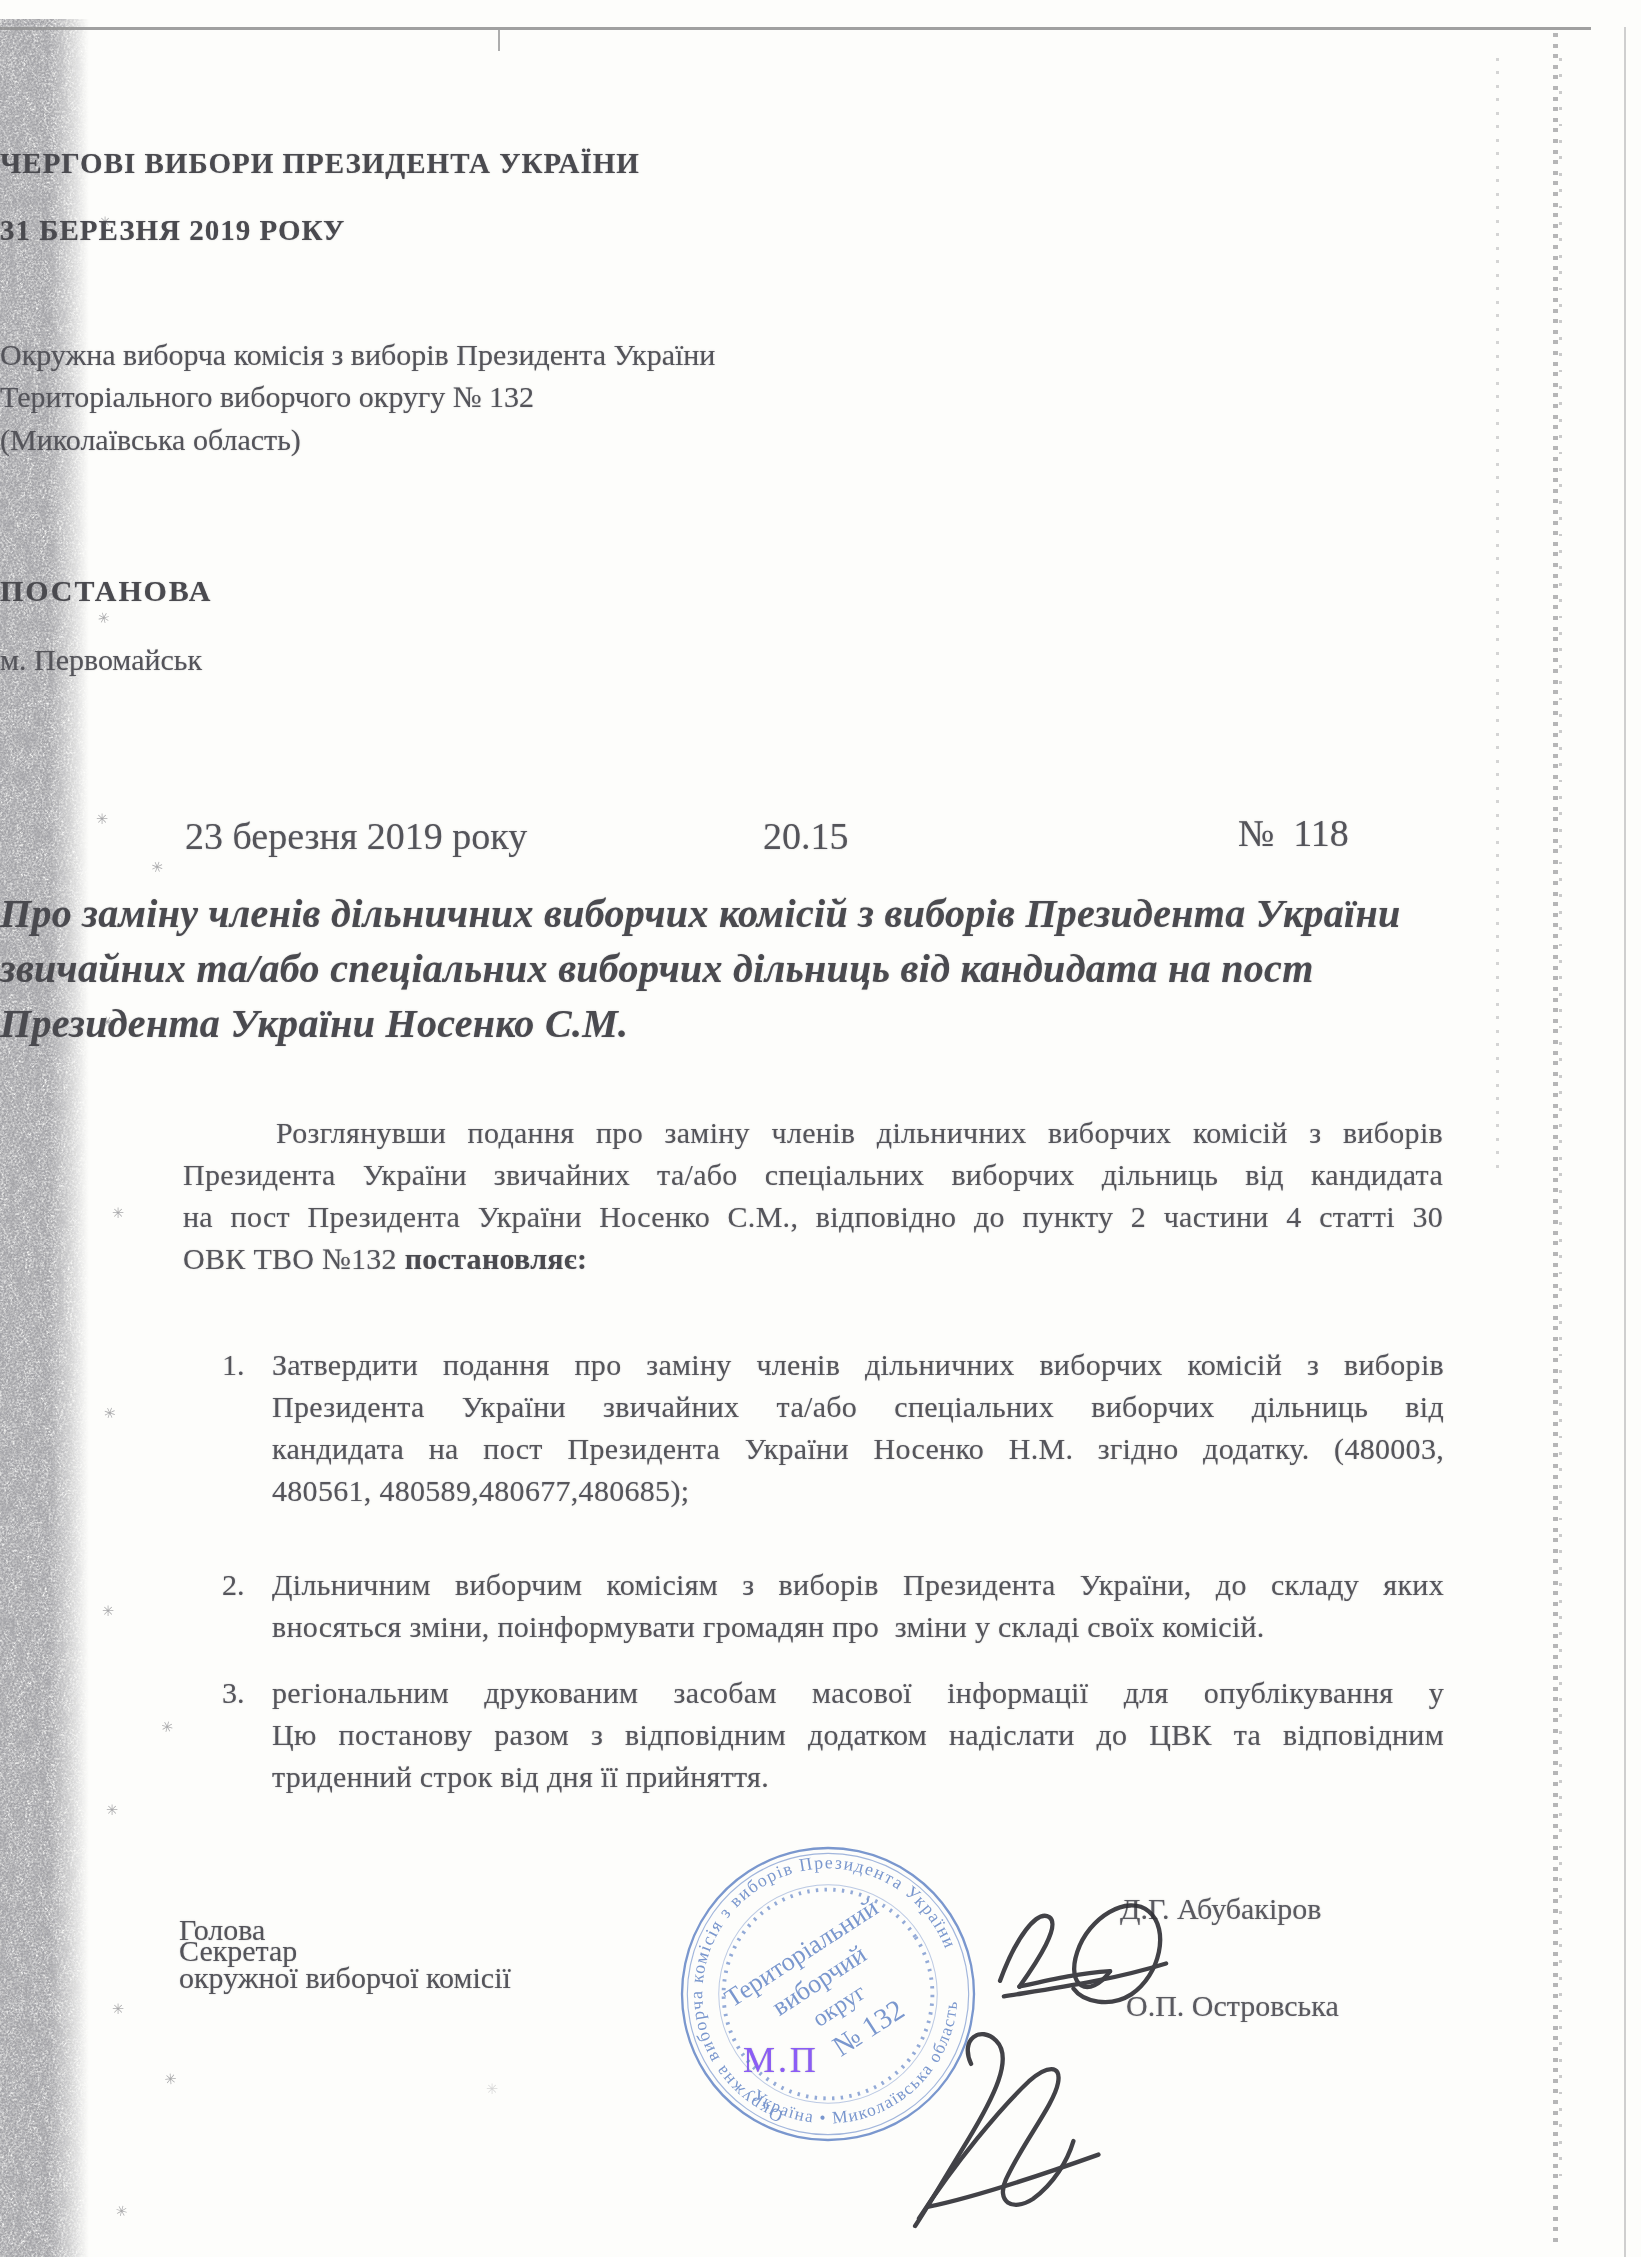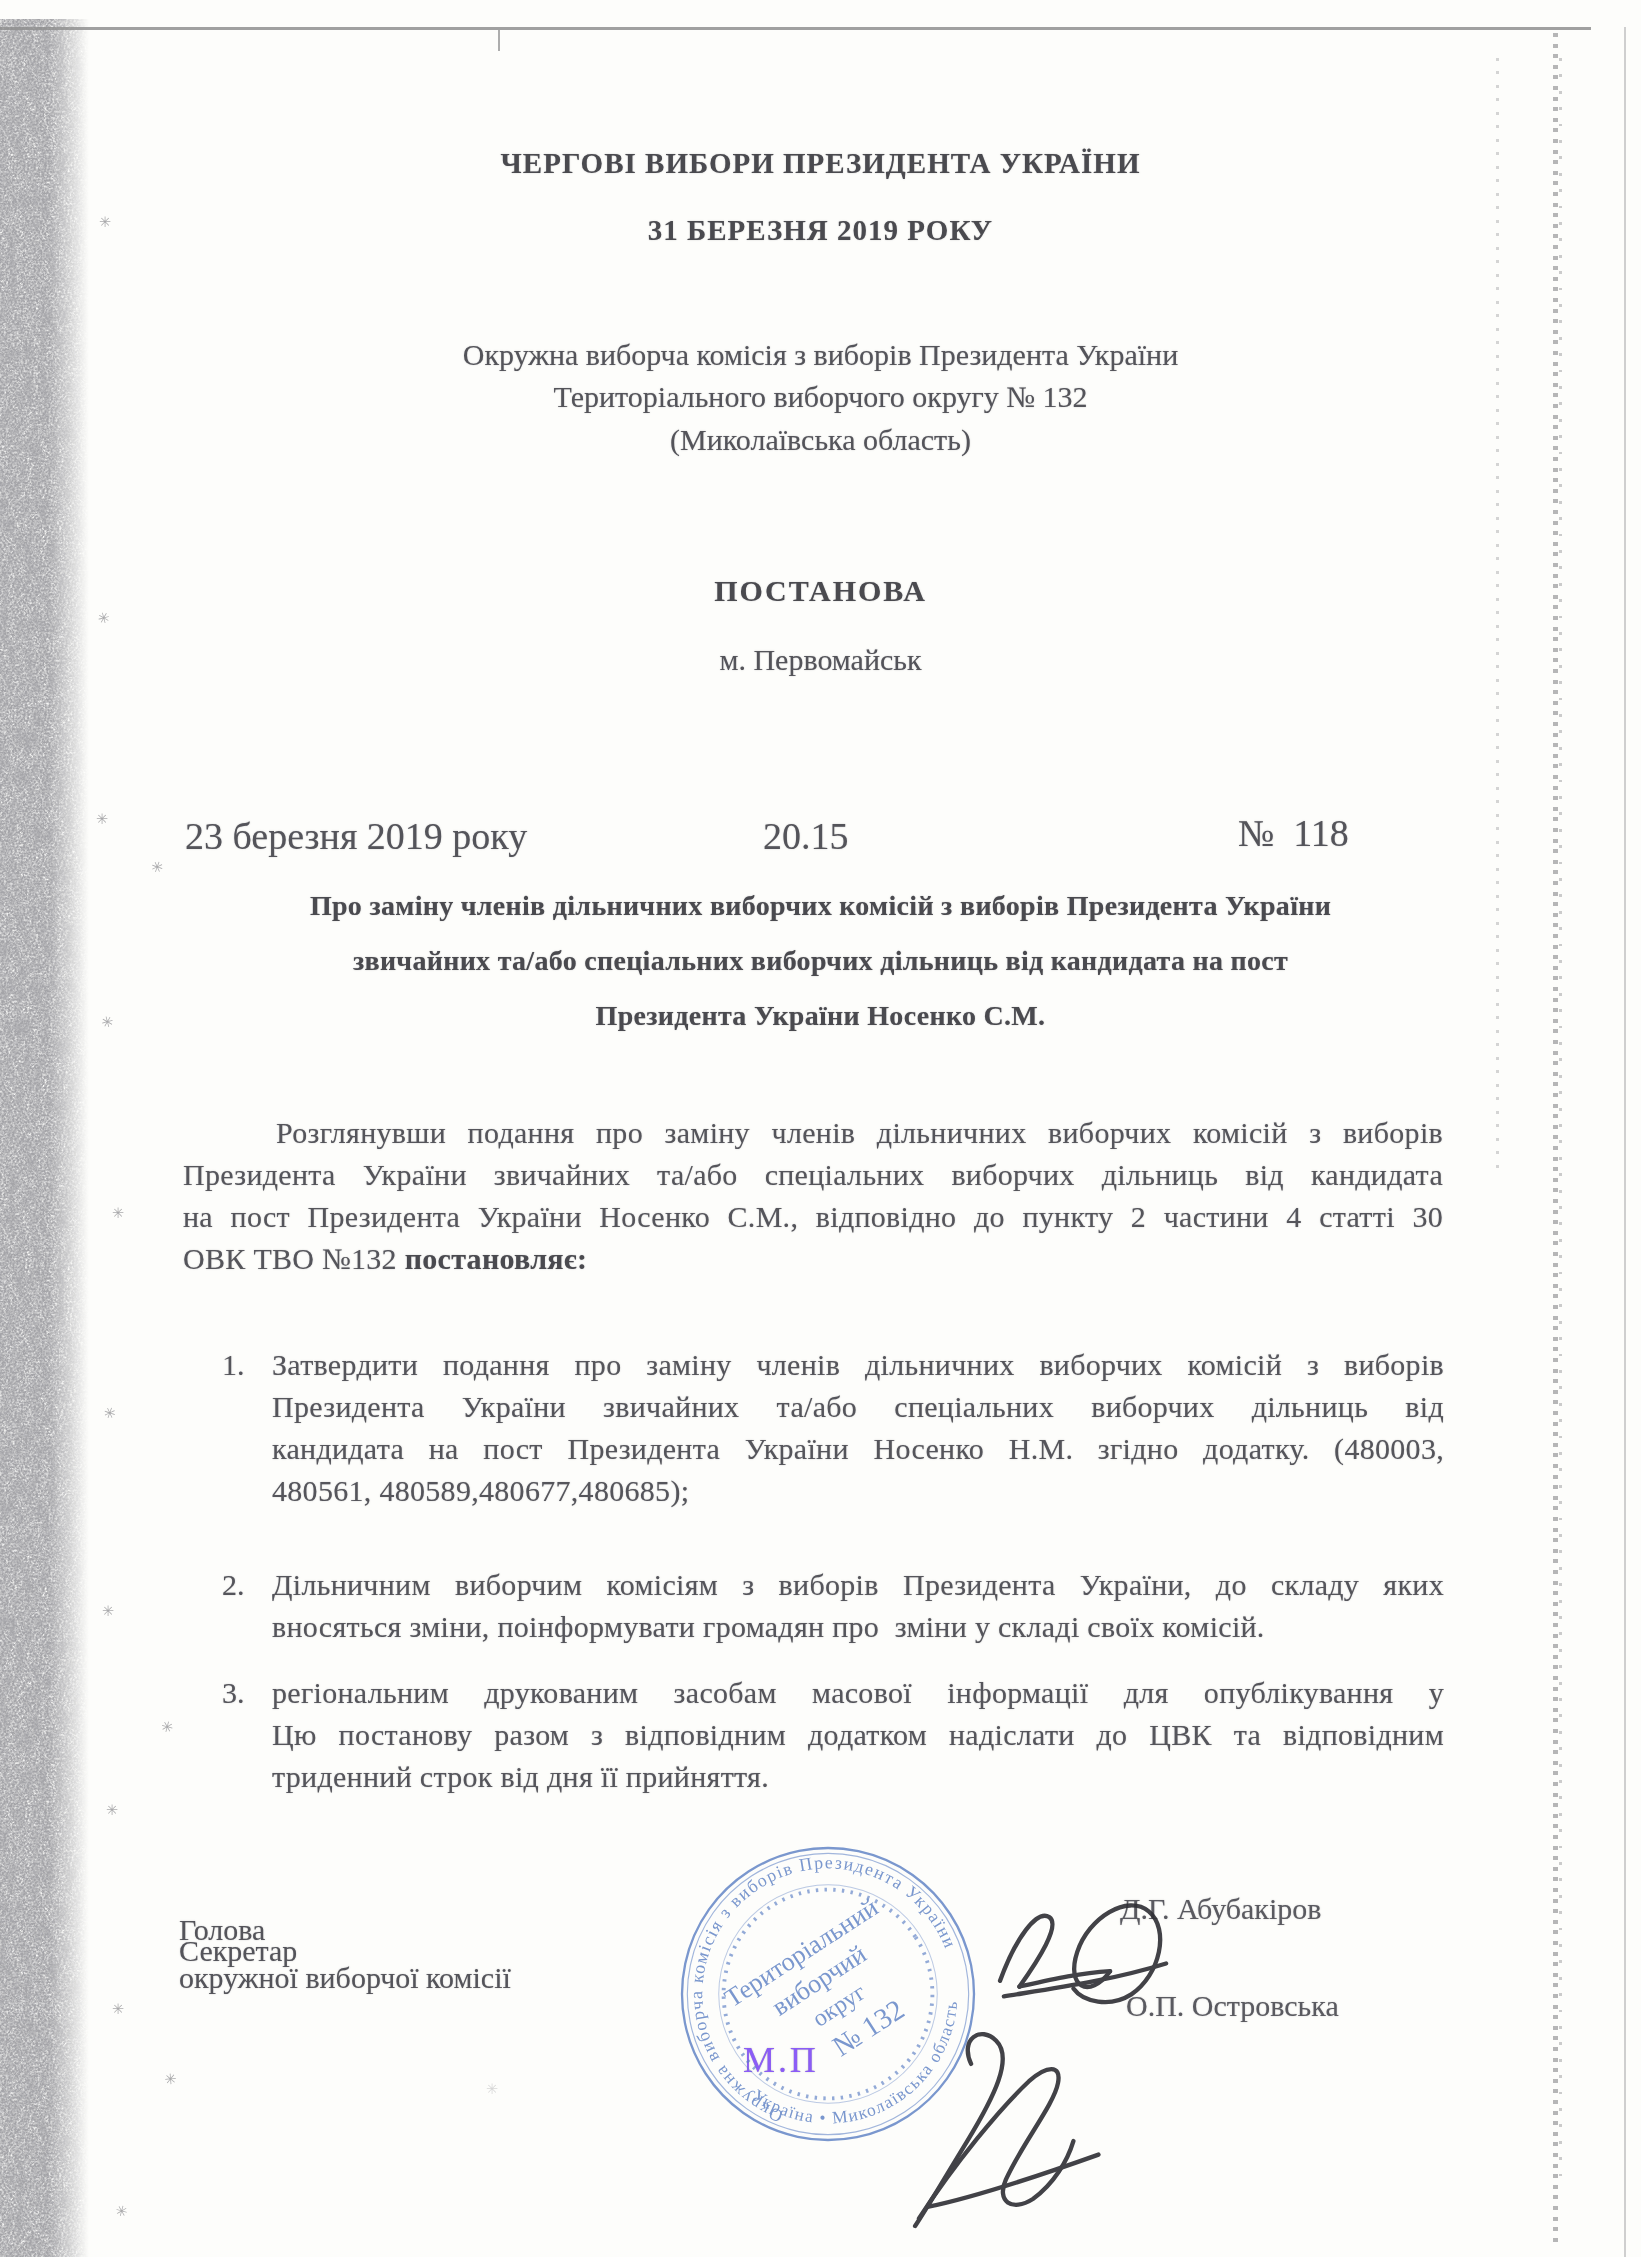--- a/index.html
+++ b/index.html
@@ -10,27 +10,27 @@
     background:#fdfdfb;
     overflow:hidden;
     font-family:"Liberation Serif","DejaVu Serif",serif;
     color:#54545a;
   }
   .txt{
     position:absolute;
     white-space:nowrap;
     text-shadow:0 0 1.2px rgba(90,90,95,.5);
   }
-  .center{left:0;width:1641px;text-align:center;}
+  .center{left:0;width:1641px;}
   .b{font-weight:bold;color:#4a4a4f;}
   .hdr{font-size:29px;letter-spacing:1px;}
   .comm{font-size:30px;}
   .doctype{font-size:30px;letter-spacing:1.9px;}
   .meta{font-size:38px;margin-top:44px;}
-  .subject{font-size:28px;letter-spacing:0.3px;}
+  .subject{font-size:40px;letter-spacing:0.3px;font-style:italic;}
   
   .block{position:absolute;}
   .jl,.ll{
     display:block;
     font-size:30px;
     line-height:42px;
     letter-spacing:0.3px;
     color:#55555b;
     text-shadow:0 0 1.2px rgba(90,90,95,.5);
     overflow:hidden;

